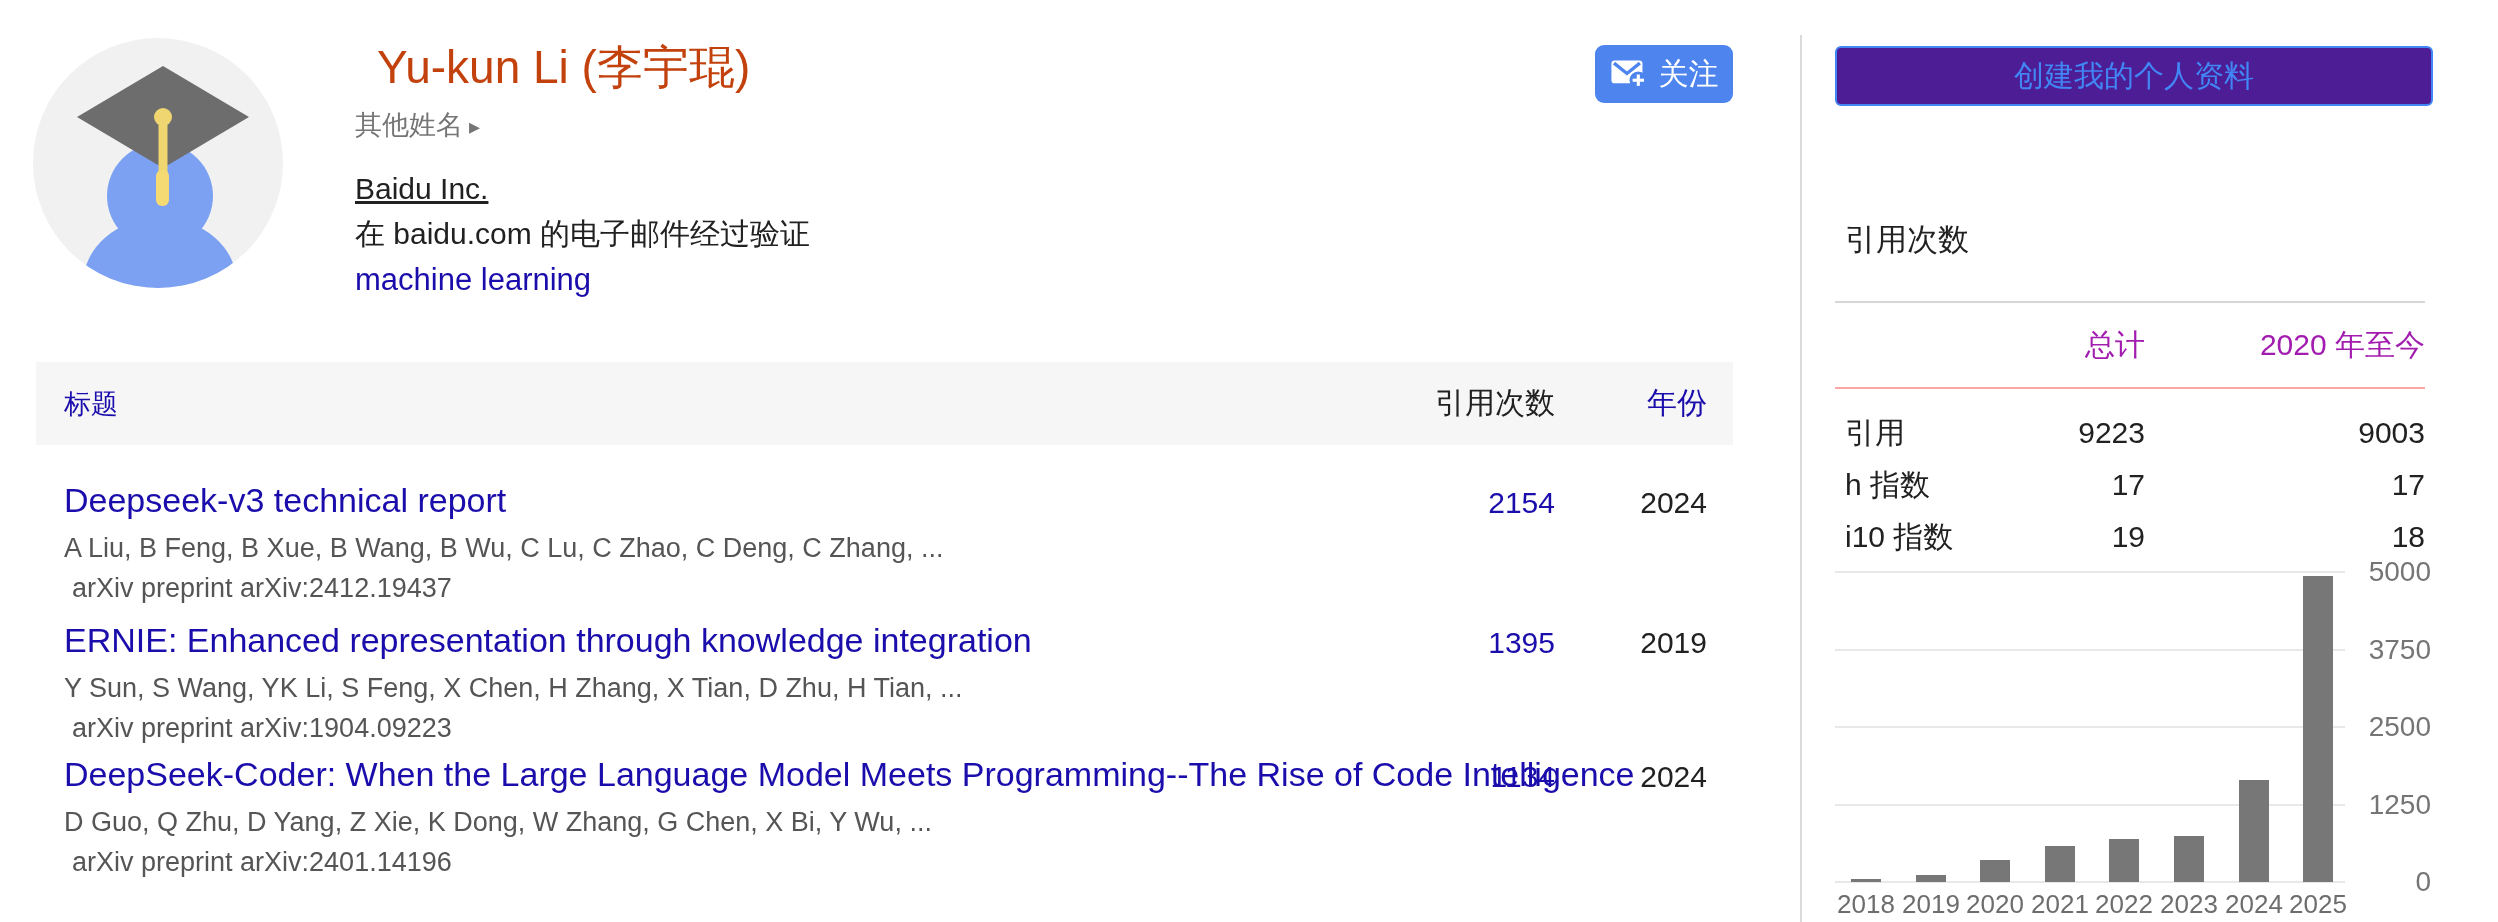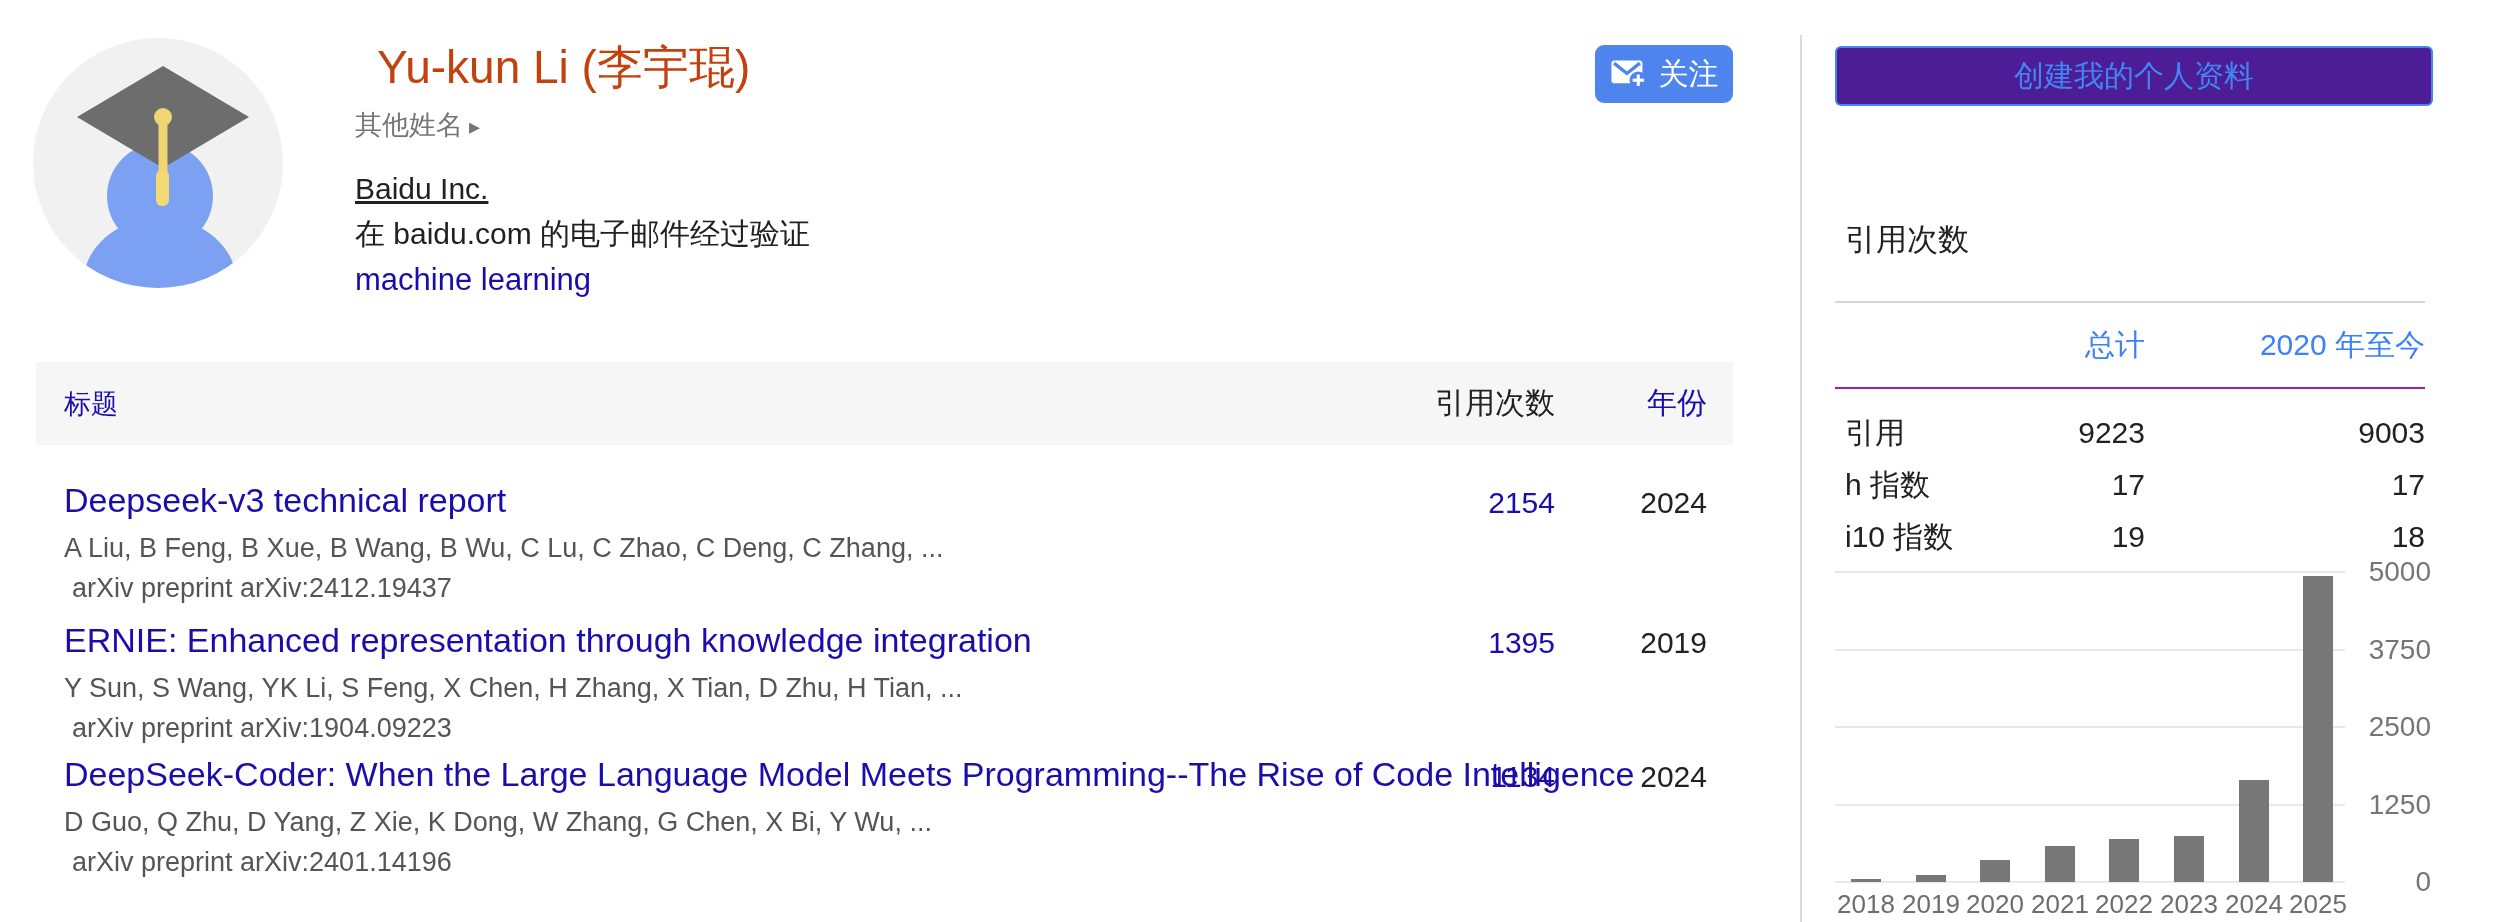--- a/index.html
+++ b/index.html
@@ -20,21 +20,21 @@
     font-family:inherit;padding:0;}
   .follow-btn svg{display:block;}
 
   .v-divider{position:absolute;left:1800px;top:35px;width:2px;height:887px;background:#dadada;}
 
   
   .create-btn{position:absolute;left:1835px;top:46px;width:598px;height:60px;background:#4c1d95;border:2px solid #4285f4;border-radius:6px;
     color:#4285f4;font-size:30px;display:flex;align-items:center;justify-content:center;cursor:pointer;font-family:inherit;box-sizing:border-box;}
   .cites-title{position:absolute;left:1845px;top:220px;font-size:31px;line-height:40px;color:#212121;}
   .stats{position:absolute;left:1835px;top:301px;width:590px;}
-  .stats .hdr{display:flex;align-items:center;height:84px;border-top:2px solid #d6d6d6;border-bottom:2px solid #a21caf;font-size:30px;color:#3b82f6;}
+  .stats .hdr{display:flex;align-items:center;height:84px;border-top:2px solid #d6d6d6;border-bottom:2px solid #fca5a5;font-size:30px;color:#a21caf;}
   .stats .rows{padding-top:18px;}
   .stats .row{display:flex;align-items:center;height:52px;font-size:30px;color:#212121;}
   .c-label{flex:1;padding-left:10px;}
   .c-all{width:160px;text-align:right;}
   .c-since{width:280px;text-align:right;}
 
   
   .chart{position:absolute;left:1835px;top:572px;width:590px;height:350px;}
   .chart .plot{position:absolute;left:0;top:0;width:510px;height:310px;}
   .gridline{position:absolute;left:0;width:510px;height:2px;background:#e8e8e8;}

